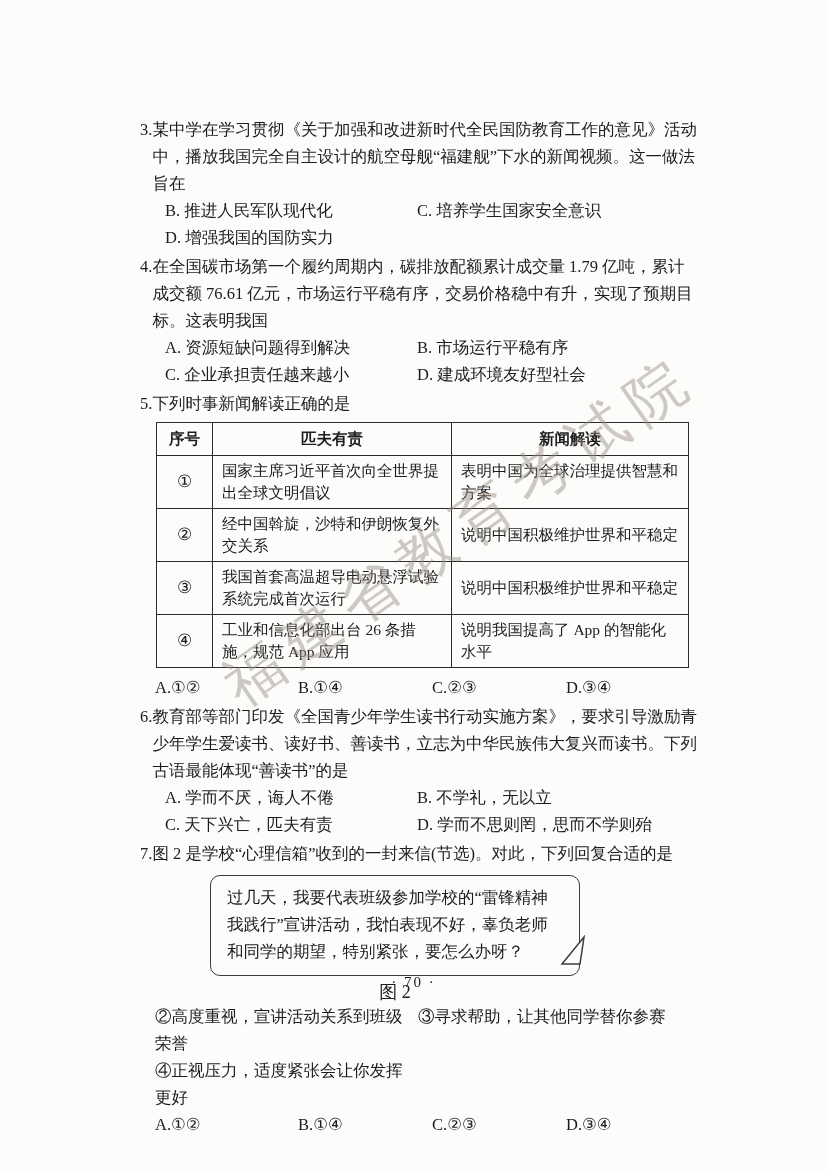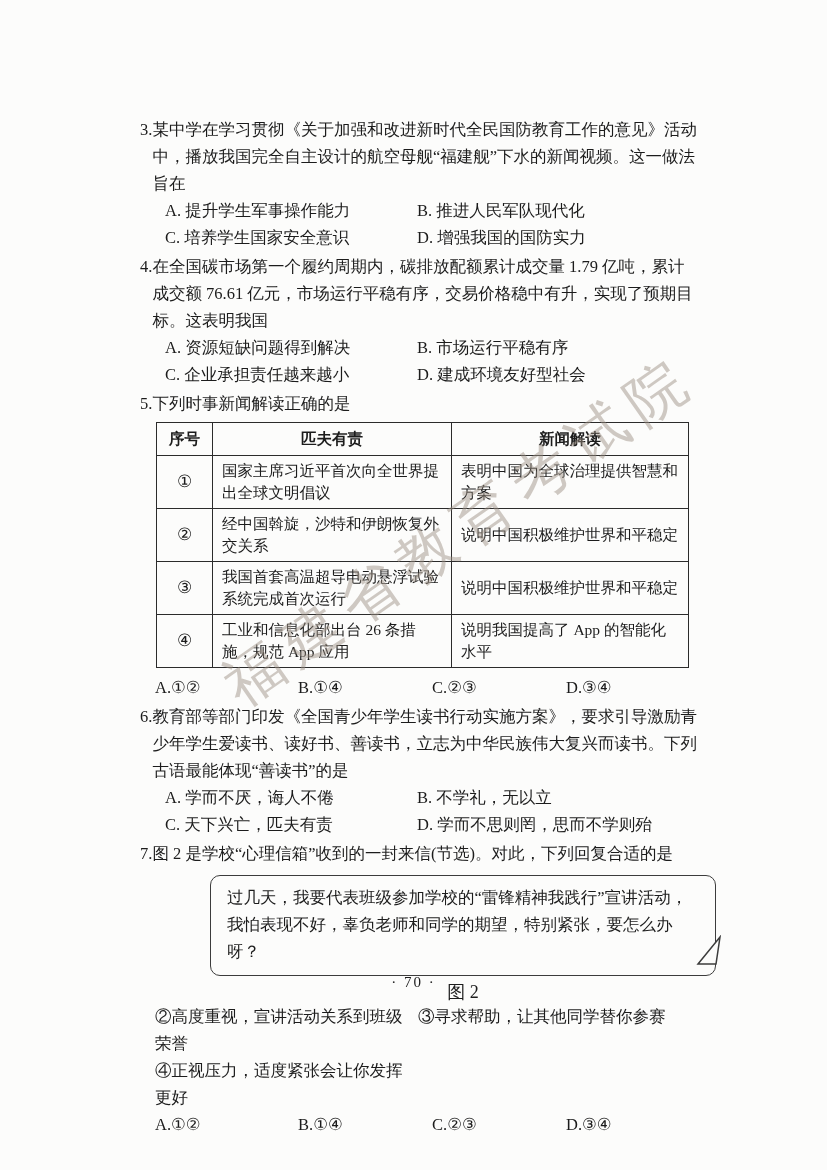--- a/index.html
+++ b/index.html
@@ -57,21 +57,21 @@
   }
   .news-table th, .news-table td {
     border:1px solid #2b2b2b;
     padding:4px 9px;
     vertical-align:middle;
   }
   .news-table th { font-weight:bold; text-align:center; padding:5px 6px; }
   .news-table td.cno { text-align:center; font-size:17px; width:56px; }
   .news-table td.cnews { width:239px; }
 
-  .letter-wrap { margin:8px 0 0 70px; width:506px; }
+  .letter-wrap { margin:8px 0 0 70px; width:370px; }
   .letter-box {
     position:relative;
     border:1.6px solid #3c3c3c;
     border-radius:10px;
     padding:8px 16px 10px 16px;
     line-height:27px;
     background:#fcfcfb;
   }
   .fold { position:absolute; right:-7px; bottom:10px; }
   .fig-caption { text-align:center; font-size:18px; line-height:22px; margin-top:5px; }
@@ -89,21 +89,20 @@
   <div class="watermark">福建省教育考试院</div>
 
   <div class="content">
 
     <div class="question">
       <div class="stem-row">
         <span class="qnum">3.</span>
         <div class="stem">某中学在学习贯彻《关于加强和改进新时代全民国防教育工作的意见》活动中，播放我国完全自主设计的航空母舰“福建舰”下水的新闻视频。这一做法旨在</div>
       </div>
       <div class="options">
-        <div>A. 提升学生军事操作能力</div>
         <div>B. 推进人民军队现代化</div>
         <div>C. 培养学生国家安全意识</div>
         <div>D. 增强我国的国防实力</div>
       </div>
     </div>
 
     <div class="question">
       <div class="stem-row">
         <span class="qnum">4.</span>
         <div class="stem">在全国碳市场第一个履约周期内，碳排放配额累计成交量 1.79 亿吨，累计成交额 76.61 亿元，市场运行平稳有序，交易价格稳中有升，实现了预期目标。这表明我国</div>

